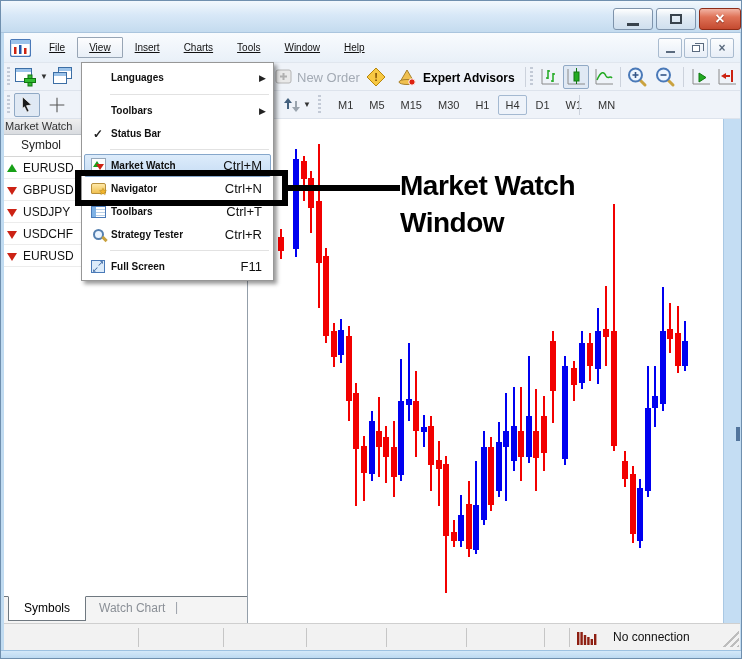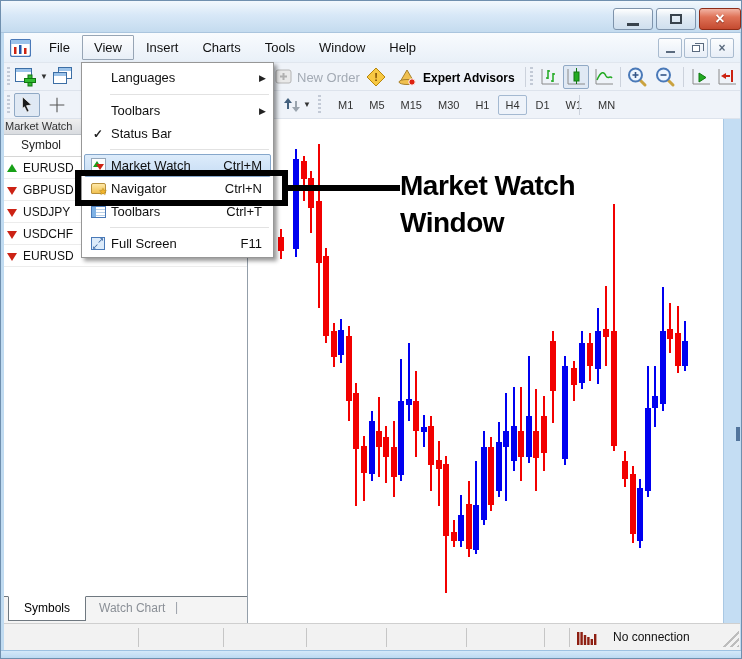--- a/index.html
+++ b/index.html
@@ -17,21 +17,21 @@
   .btn-max { left:655px; width:40px; }
   .btn-close { left:698px; width:42px; background: linear-gradient(#f2b4a4,#df7257 40%,#c44a30); border-color:#8e2c18; }
   .g-min { width:12px; height:3px; background:#39434d; margin-top:10px; }
   .g-max { width:12px; height:10px; border:2px solid #39434d; background:transparent; }
   .g-close { color:#fff; font-weight:bold; font-size:16px; line-height:16px; text-shadow:0 1px 1px rgba(90,10,0,.6); }
 
   
   .menubar { left:0; top:32px; width:742px; height:30px;
     background: linear-gradient(#f8fbfe,#e9f0f8); border-bottom:1px solid #e0e6ee;
     display:flex; align-items:center; padding-left:36px; }
-  .mb-item { font-size:13px; color:#111; padding:4px 11px; cursor:pointer; border:1px solid transparent; }
+  .mb-item { font-size:10px; color:#111; padding:4px 11px; cursor:pointer; border:1px solid transparent;text-decoration:underline; }
   .mb-item.active { border:1px solid #97a5b5; background:linear-gradient(#fdfdfe,#e8eff7); border-radius:1px; }
   .child-btn { position:absolute; top:37px; width:24px; height:20px; border:1px solid #a9bbcf; border-radius:2px;
     background:linear-gradient(#fcfdfe,#e7eef7); display:flex; align-items:center; justify-content:center; color:#5a6a7e; cursor:pointer; }
   .g-cmin { width:9px; height:2px; background:#5a6a7e; margin-top:8px; }
   .g-crest { width:8px; height:7px; border:1px solid #5a6a7e; position:relative; background:#fff; }
   .g-crest::before { content:''; position:absolute; left:2px; top:-3px; width:8px; height:7px; border:1px solid #5a6a7e; border-bottom:none; border-left:none; }
   .g-cclose { font-size:12px; font-weight:bold; line-height:10px; }
 
   
   .toolbar { left:0; width:742px; height:28px; background:#eff3f9; border-bottom:1px solid #dde3ec; }
@@ -77,21 +77,21 @@
   .edge-handle { left:735px; top:426px; width:5px; height:14px; background:#52749c; }
 
   
   .popup { left:80px; top:61px; width:193px; background:#fff; border:1px solid #979797;
     box-shadow:3px 3px 4px rgba(0,0,0,.4); z-index:50; padding:2px 0; }
   .mi { display:flex; align-items:center; height:23px; cursor:pointer; margin:0 2px; border:1px solid transparent; }
   .mi.tall { height:25px; }
   .mi.hl { background:linear-gradient(#ddecfb,#c7ddf4); border:1px solid #86a7cb; border-radius:2px; }
   .mi-ic { width:26px; display:flex; align-items:center; justify-content:center; flex:none; }
   .mi-ic.chk { font-size:12px; color:#222; font-weight:bold; }
-  .mi-label { flex:1; font-size:13px; color:#101010; }
+  .mi-label { flex:1; font-size:10px; color:#101010;font-weight:bold; }
   .mi-short { font-size:13px; color:#101010; padding-right:8px; }
   .mi-sub { font-size:9px; color:#222; padding-right:4px; }
   .mi-sep { height:1px; background:#e2e2e2; margin:4px 4px 4px 28px; }
 
   
   .ic-market-watch { width:15px; height:15px; border:1px solid #95a7ba; background:#fdfdfd; position:relative; }
   .ic-market-watch::before { content:''; position:absolute; left:1px; top:2px;
     border-left:4px solid transparent; border-right:4px solid transparent; border-bottom:6px solid #18a018; }
   .ic-market-watch::after { content:''; position:absolute; right:1px; bottom:2px;
     border-left:4px solid transparent; border-right:4px solid transparent; border-top:6px solid #cc2214; }
@@ -460,20 +460,27 @@
         <span class="mi-label">Navigator</span>
         <span class="mi-short">Ctrl+N</span>
       </div>
       <div class="mi">
         <span class="mi-ic">
           <span class="ic-terminal"></span>
         </span>
         <span class="mi-label">Toolbars</span>
         <span class="mi-short">Ctrl+T</span>
       </div>
+      <div class="mi">
+        <span class="mi-ic">
+          <span class="ic-strategy-tester"></span>
+        </span>
+        <span class="mi-label">Strategy Tester</span>
+        <span class="mi-short">Ctrl+R</span>
+      </div>
       <div class="mi-sep"></div>
       <div class="mi">
         <span class="mi-ic">
           <span class="ic-full-screen"></span>
         </span>
         <span class="mi-label">Full Screen</span>
         <span class="mi-short">F11</span>
       </div>
     </div>
 

